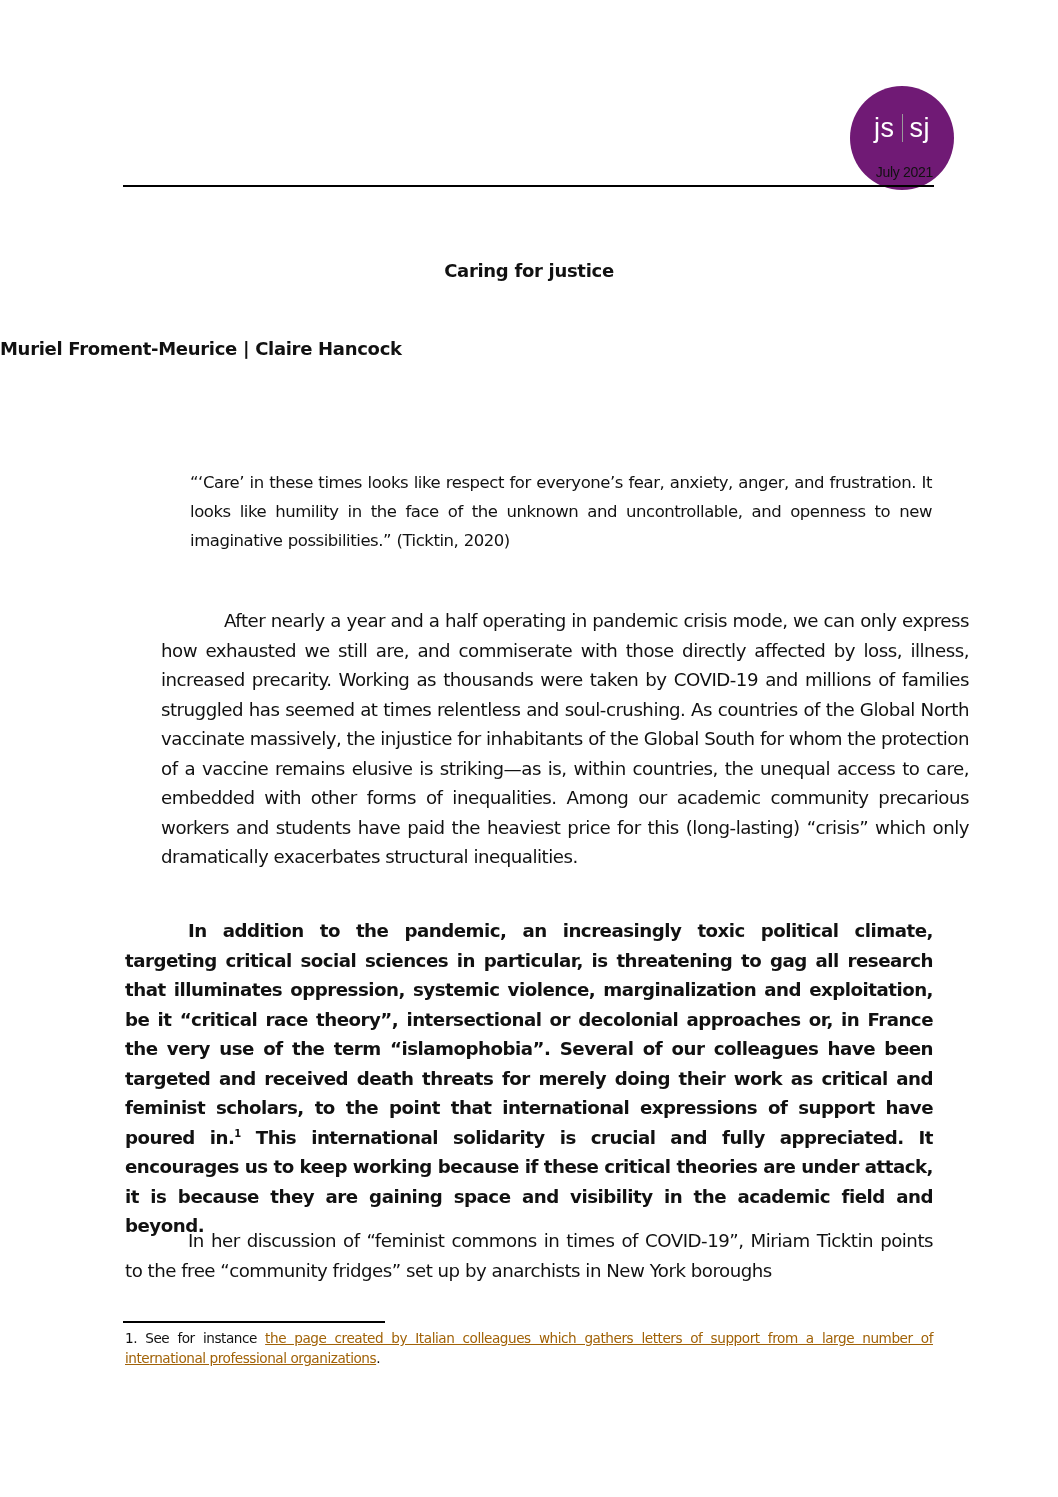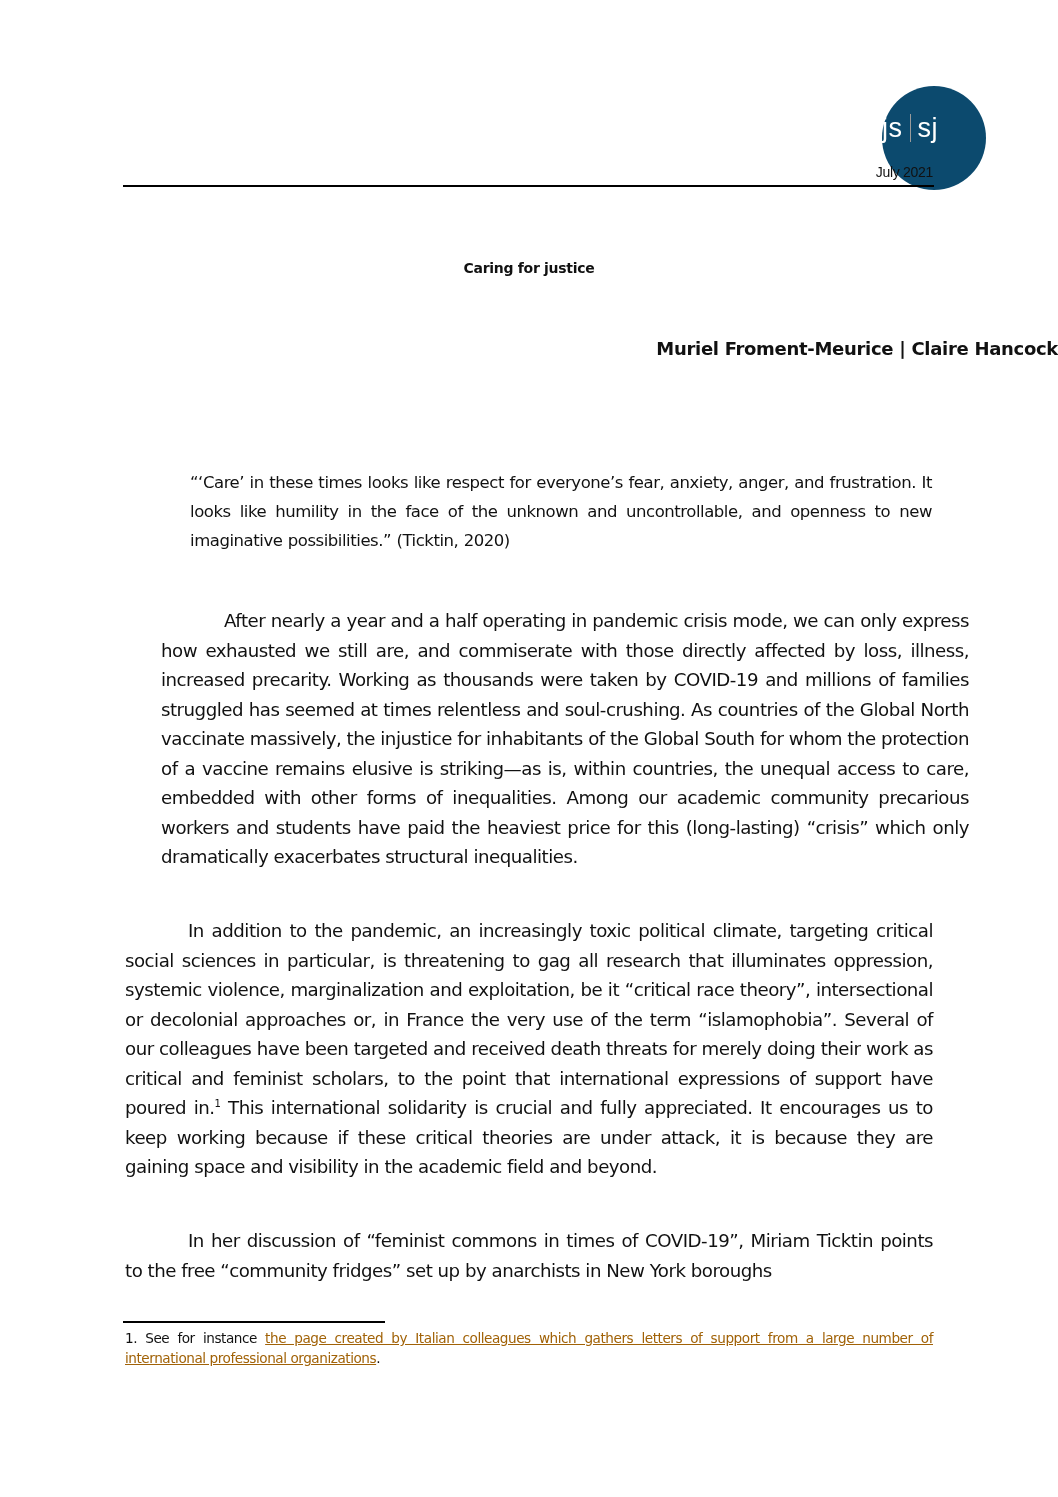--- a/index.html
+++ b/index.html
@@ -10,28 +10,29 @@
     body {
       width: 1058px;
       height: 1497px;
       position: relative;
       overflow: hidden;
       font-family: "DejaVu Sans", sans-serif;
       color: #111111;
     }
     .logo {
       position: absolute;
-      left: 882px;
+      left: 850px;
       top: 86px;
       width: 104px;
       height: 104px;
       border-radius: 50%;
-      background: #0c4a6e;
+      background: #701a75;
       display: flex;
       align-items: center;
+      justify-content: center;
     }
     .logo-text {
       color: #ffffff;
       font-family: "Liberation Sans", sans-serif;
       font-size: 27px;
       letter-spacing: 0.5px;
       display: flex;
       align-items: center;
       margin-top: -20px;
     }
@@ -58,29 +59,29 @@
       height: 2px;
       background: #000000;
     }
     .title {
       position: absolute;
       left: 0;
       width: 1058px;
       top: 260px;
       text-align: center;
       font-weight: bold;
-      font-size: 14px;
+      font-size: 18px;
       letter-spacing: -0.3px;
     }
     .authors {
       position: absolute;
       left: 0;
       width: 1058px;
       top: 338px;
-      text-align: right;
+      text-align: left;
       font-weight: bold;
       font-size: 18px;
       letter-spacing: -0.3px;
     }
     .epigraph {
       position: absolute;
       left: 190px;
       width: 742px;
       top: 468px;
       font-size: 16.5px;
@@ -97,21 +98,21 @@
       line-height: 29.5px;
       text-align: justify;
       letter-spacing: -0.5px;
       margin: 0;
     }
     .body-text .indent {
       display: inline-block;
       width: 63px;
     }
     #p1 { top: 606px; margin-left: 36px; }
-    #p2 { top: 916px; }
+    #p2 { top: 916px; font-weight: bold; }
     #p3 { top: 1226px; }
     sup.fnref {
       font-size: 10px;
       line-height: 0;
       vertical-align: super;
     }
     .fn-rule {
       position: absolute;
       left: 123px;
       top: 1321px;

